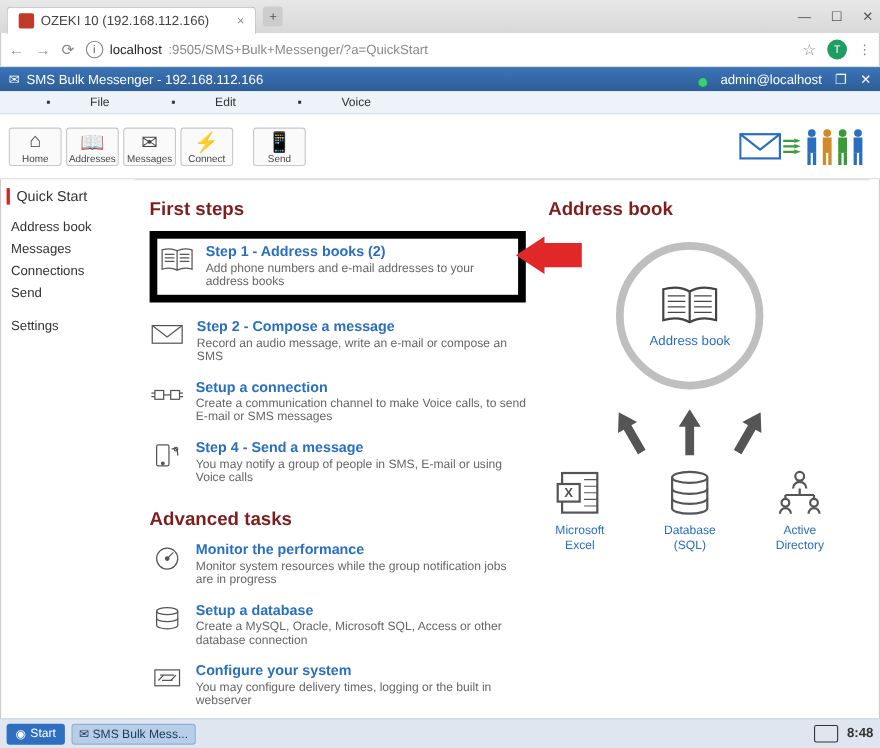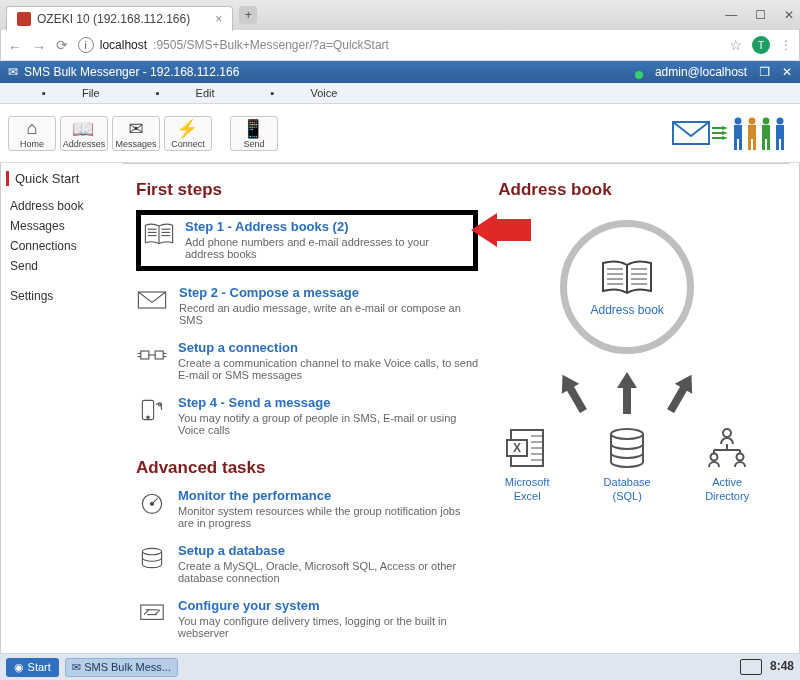--- a/index.html
+++ b/index.html
@@ -42,21 +42,21 @@
   .tabs{display:flex;border-bottom:1px solid #c8d0db;height:26px;margin-top:-26px;padding-left:8px;}
   .panel{flex:1;background:#fff;padding:10px 14px;overflow:auto;display:flex;}
   .leftcol{flex:1.15;}
   .rightcol{flex:1;display:flex;flex-direction:column;align-items:center;}
   h3.sec{font-weight:bold;color:#7f1d1d;font-size:17px;margin:6px 0 10px;}
   .step{display:flex;gap:10px;margin-bottom:14px;align-items:flex-start;}
   .step .sicon{width:34px;height:30px;display:flex;align-items:center;justify-content:center;color:#555;}
   .step .sicon svg{width:32px;height:28px;stroke:#555;fill:none;stroke-width:1.4;}
   .step .stitle{color:#2a6fbf;font-weight:bold;font-size:13px;}
   .step .sdesc{color:#666;font-size:11px;margin-top:2px;}
-  .hl{border:5px solid #000000;padding:4px 10px 6px 2px;}
+  .hl{border:7px solid #000000;padding:4px 10px 6px 2px;}
   .arrow{position:relative;}
   .bigarrow{position:absolute;right:-58px;top:-2px;}
   
   .circ{width:120px;height:120px;border:7px solid #bfbfbf;border-radius:50%;display:flex;flex-direction:column;align-items:center;justify-content:center;margin-top:10px;}
   .circ .lbl{color:#2a6fbf;font-size:12px;margin-top:6px;}
   .arrows3{display:flex;gap:26px;margin:18px 0 12px;}
   .arrows3 svg{width:28px;height:42px;fill:#555;}
   .srcs{display:flex;gap:30px;align-items:flex-start;}
   .src{display:flex;flex-direction:column;align-items:center;width:70px;}
   .src .lbl{color:#2a6fbf;font-size:11px;text-align:center;margin-top:6px;line-height:1.25;}

